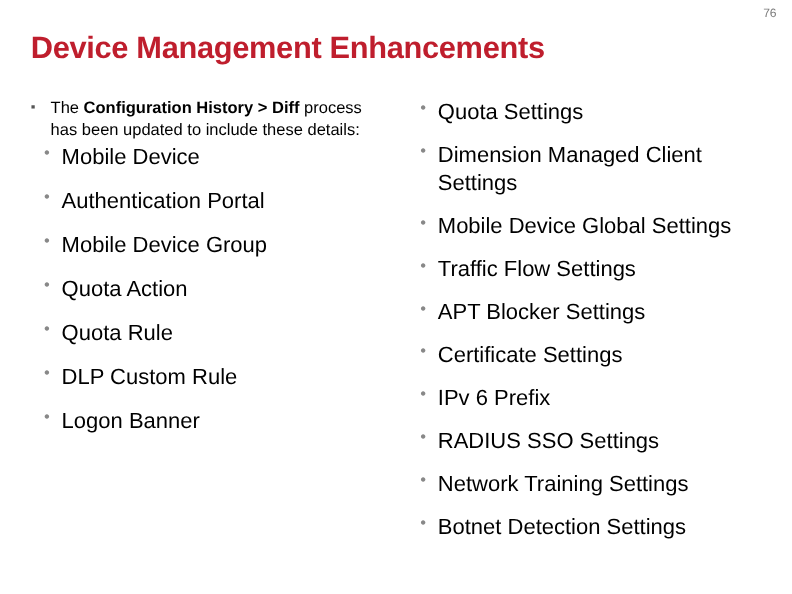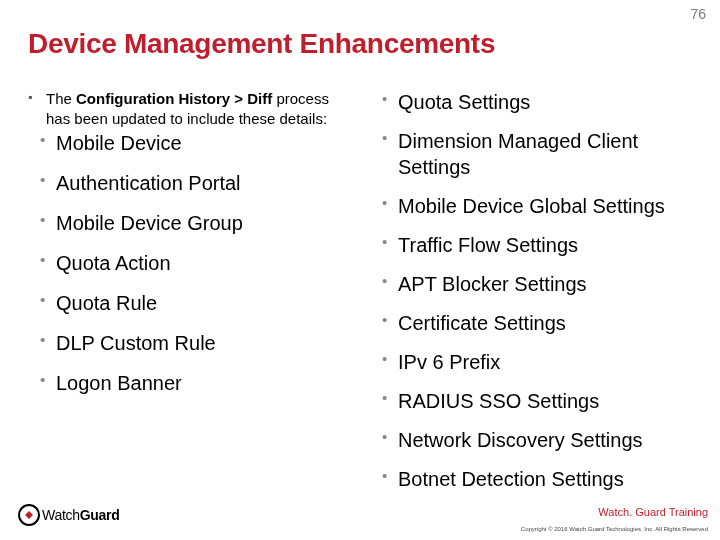--- a/index.html
+++ b/index.html
@@ -14,21 +14,21 @@
   .slide {
     width: 100%;
     height: 100%;
     padding: 18px 28px 0 28px;
     position: relative;
   }
   .pagenum {
     position: absolute;
     top: 6px;
     right: 14px;
-    font-size: 14px;
+    font-size: 11px;
     color: #7a7a7a;
   }
   .title {
     color: #bf1e2d;
     font-size: 28px;
     font-weight: bold;
     margin: 10px 0 29px 0;
     letter-spacing: -0.3px;
   }
   .columns {
@@ -156,29 +156,19 @@
     <div class="col col-right">
       <ul class="items">
         <li>Quota Settings</li>
         <li>Dimension Managed Client Settings</li>
         <li>Mobile Device Global Settings</li>
         <li>Traffic Flow Settings</li>
         <li>APT Blocker Settings</li>
         <li>Certificate Settings</li>
         <li>IPv 6 Prefix</li>
         <li>RADIUS SSO Settings</li>
-        <li>Network Discovery Settings</li>
+        <li>Network Training Settings</li>
         <li>Botnet Detection Settings</li>
       </ul>
     </div>
   </div>
 
-  <div class="footer">
-    <div class="logo">
-      <span class="logo-mark"></span>
-      <span class="logo-text">
-        <span class="thin">Watch</span><span class="bold">Guard</span>
-      </span>
-    </div>
-    <div class="training">Watch. Guard Training</div>
-    <div class="copyright">Copyright © 2016 Watch.Guard Technologies, Inc. All Rights Reserved</div>
-  </div>
 </div>
 
 </body></html>

